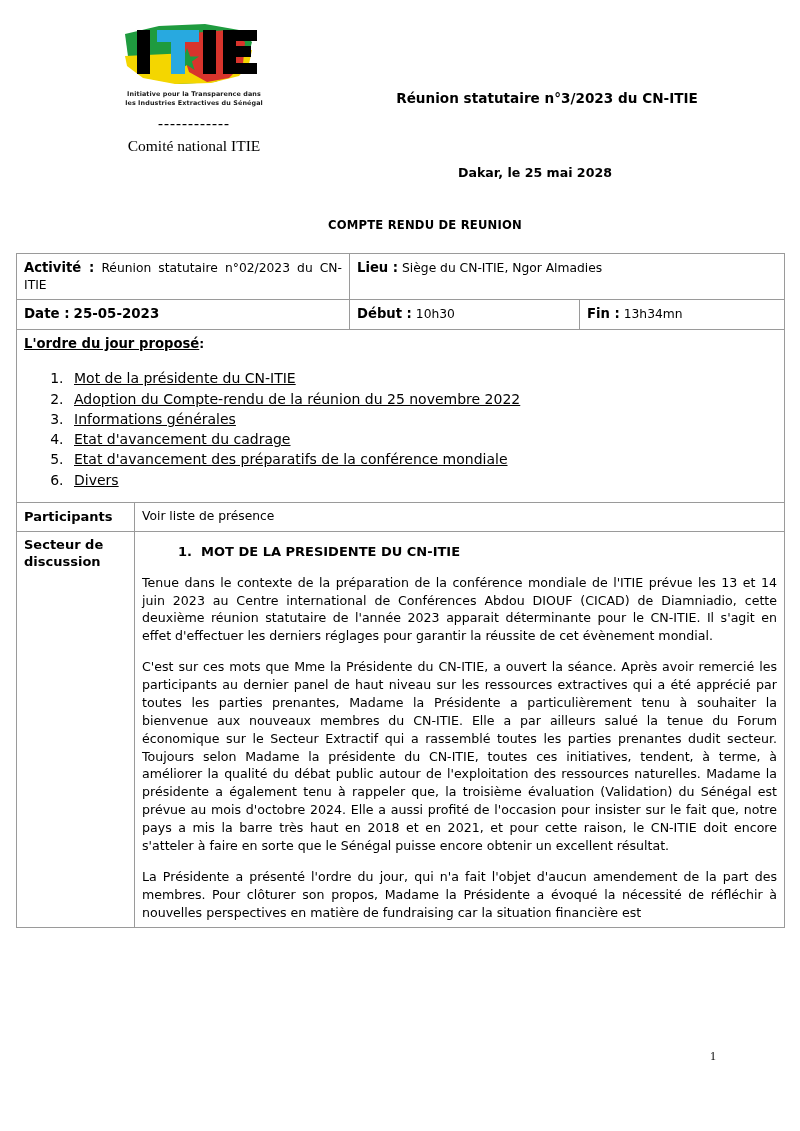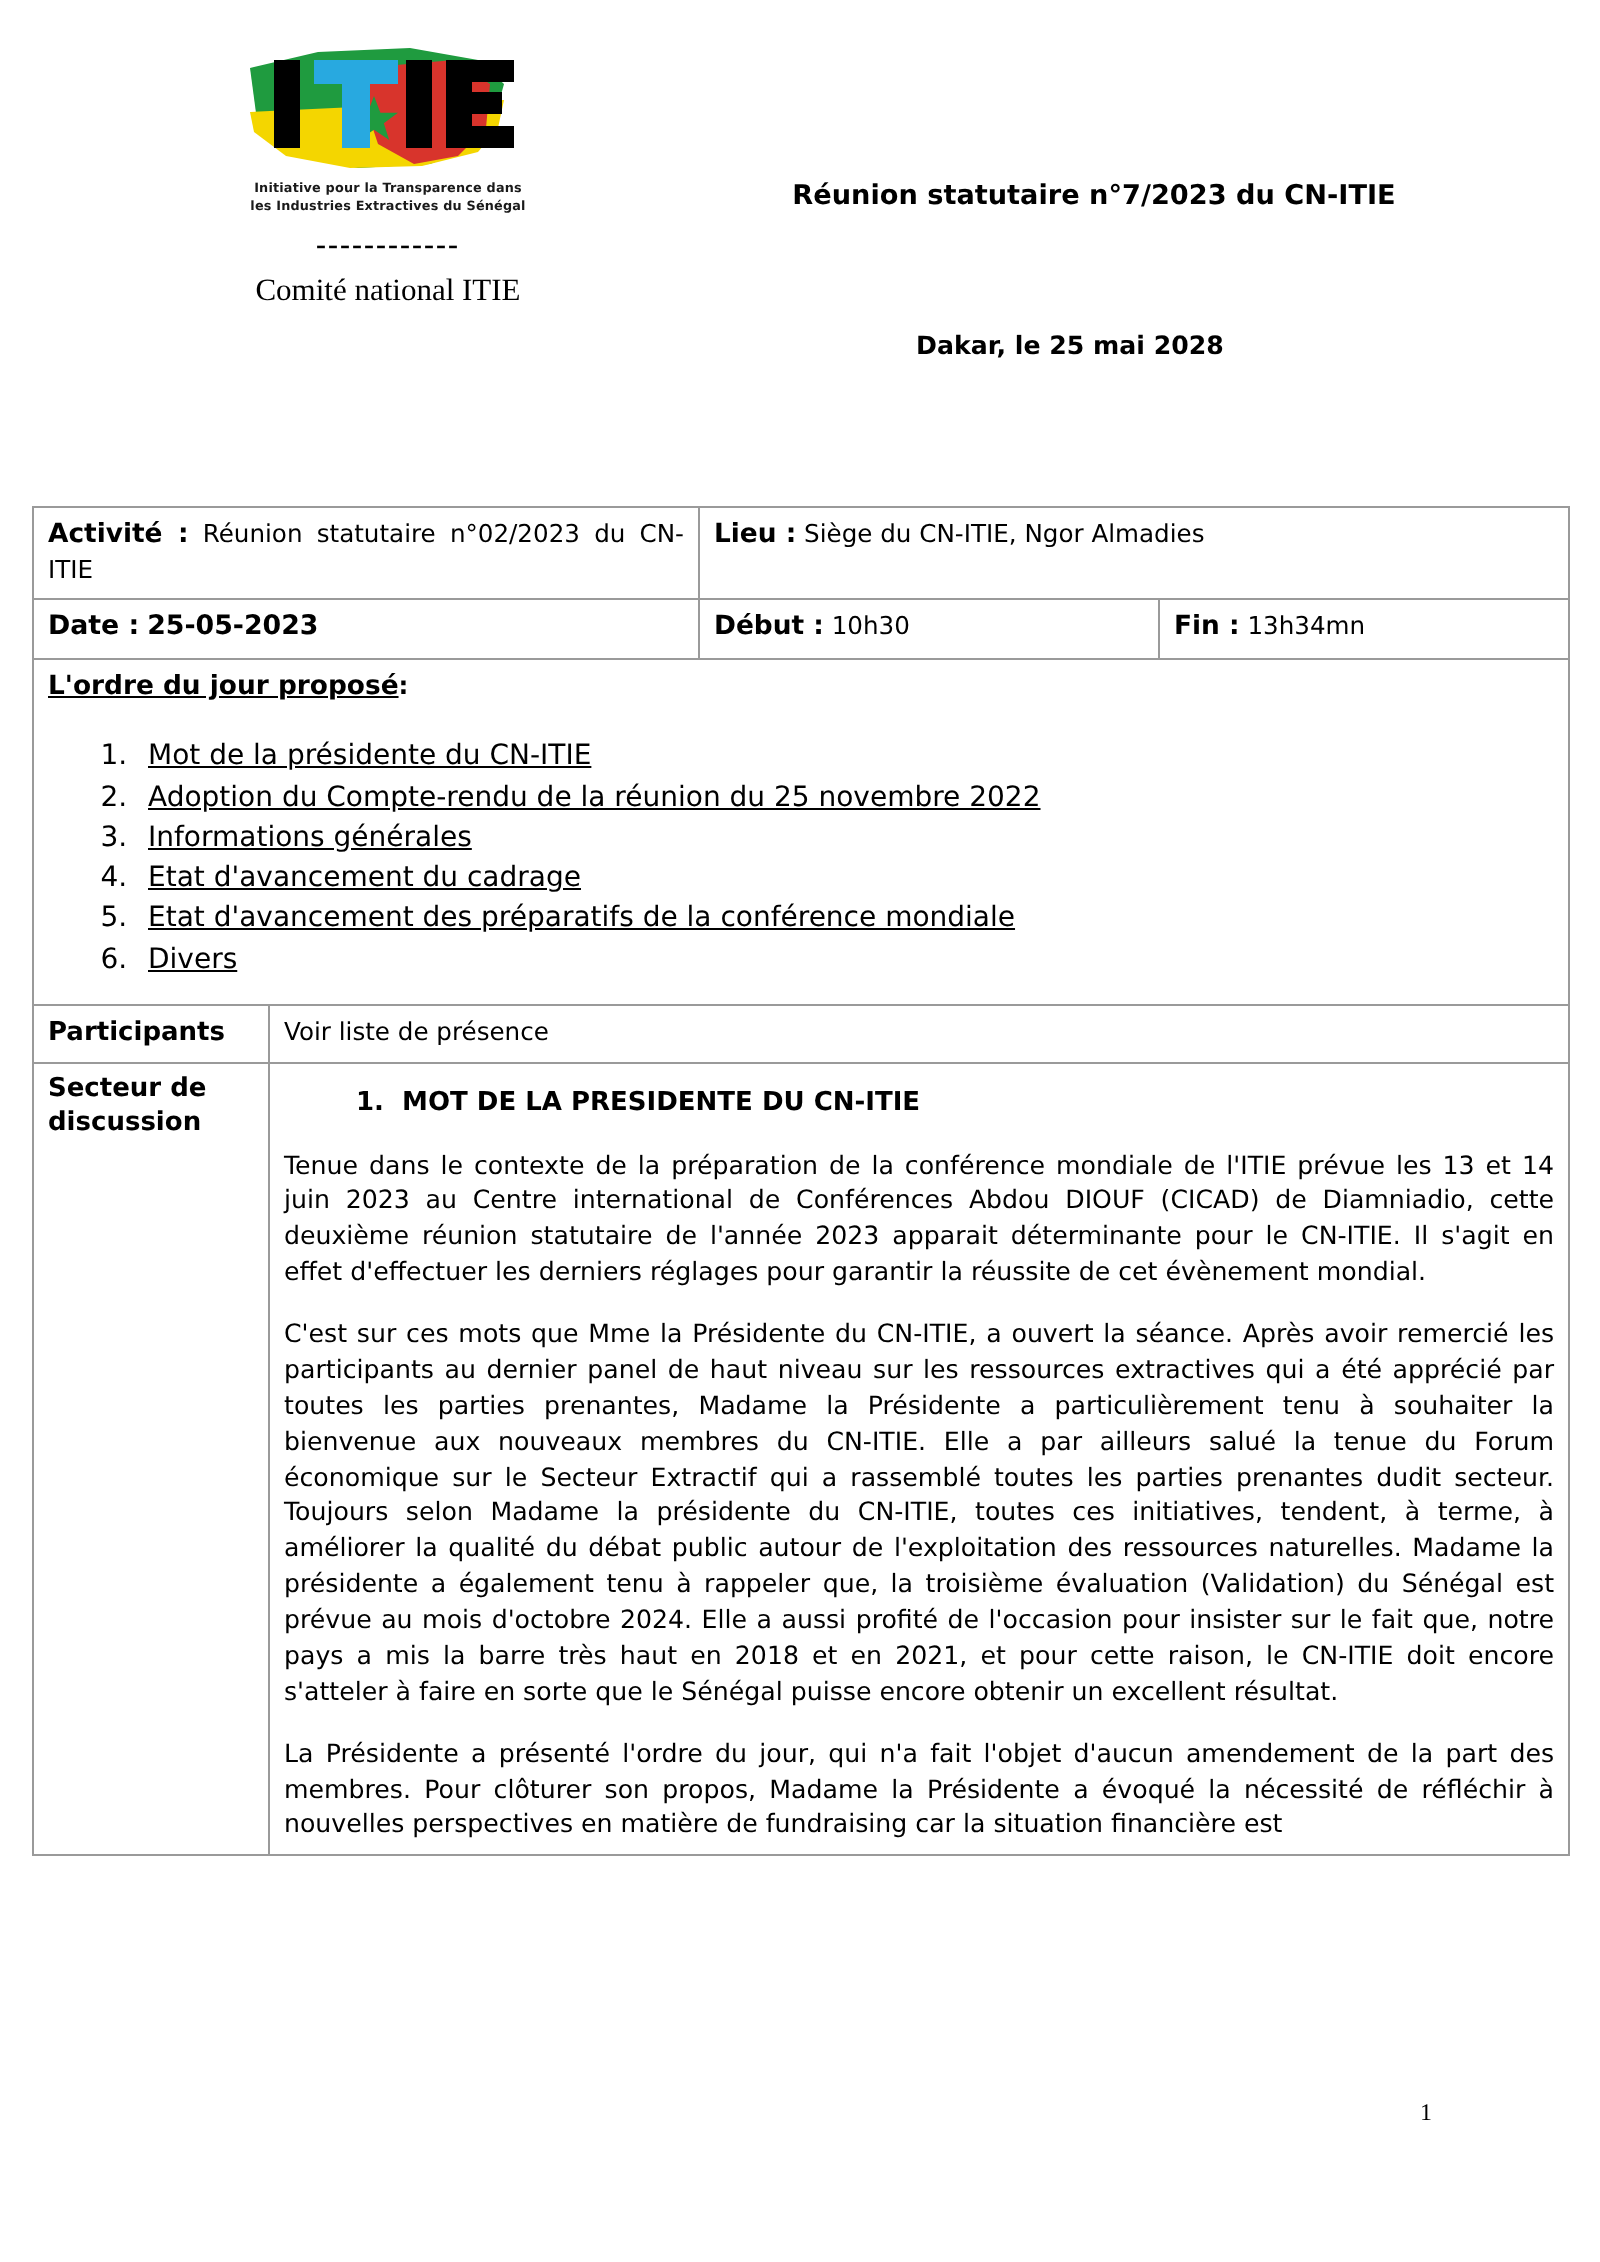--- a/index.html
+++ b/index.html
@@ -214,24 +214,25 @@
         </svg>
       </div>
       <div class="logo-sub">
         <div>Initiative pour la Transparence dans</div>
         <div>les Industries Extractives du Sénégal</div>
       </div>
       <div class="logo-dashes">------------</div>
       <div class="logo-comite">Comité national ITIE</div>
     </div>
 
-    <div class="doc-title">Réunion statutaire n°7/2023 du CN-ITIE</div>
+    <div class="doc-title">Réunion statutaire n°3/2023 du CN-ITIE</div>
   </div>
 
   <div class="dateline">Dakar, le 25 mai 2028</div>
+  <div class="subtitle">COMPTE RENDU DE REUNION</div>
 
   <table class="tbl">
     <colgroup>
       <col style="width:118px">
       <col style="width:215px">
       <col style="width:230px">
       <col style="width:205px">
     </colgroup>
     <tbody>
 

